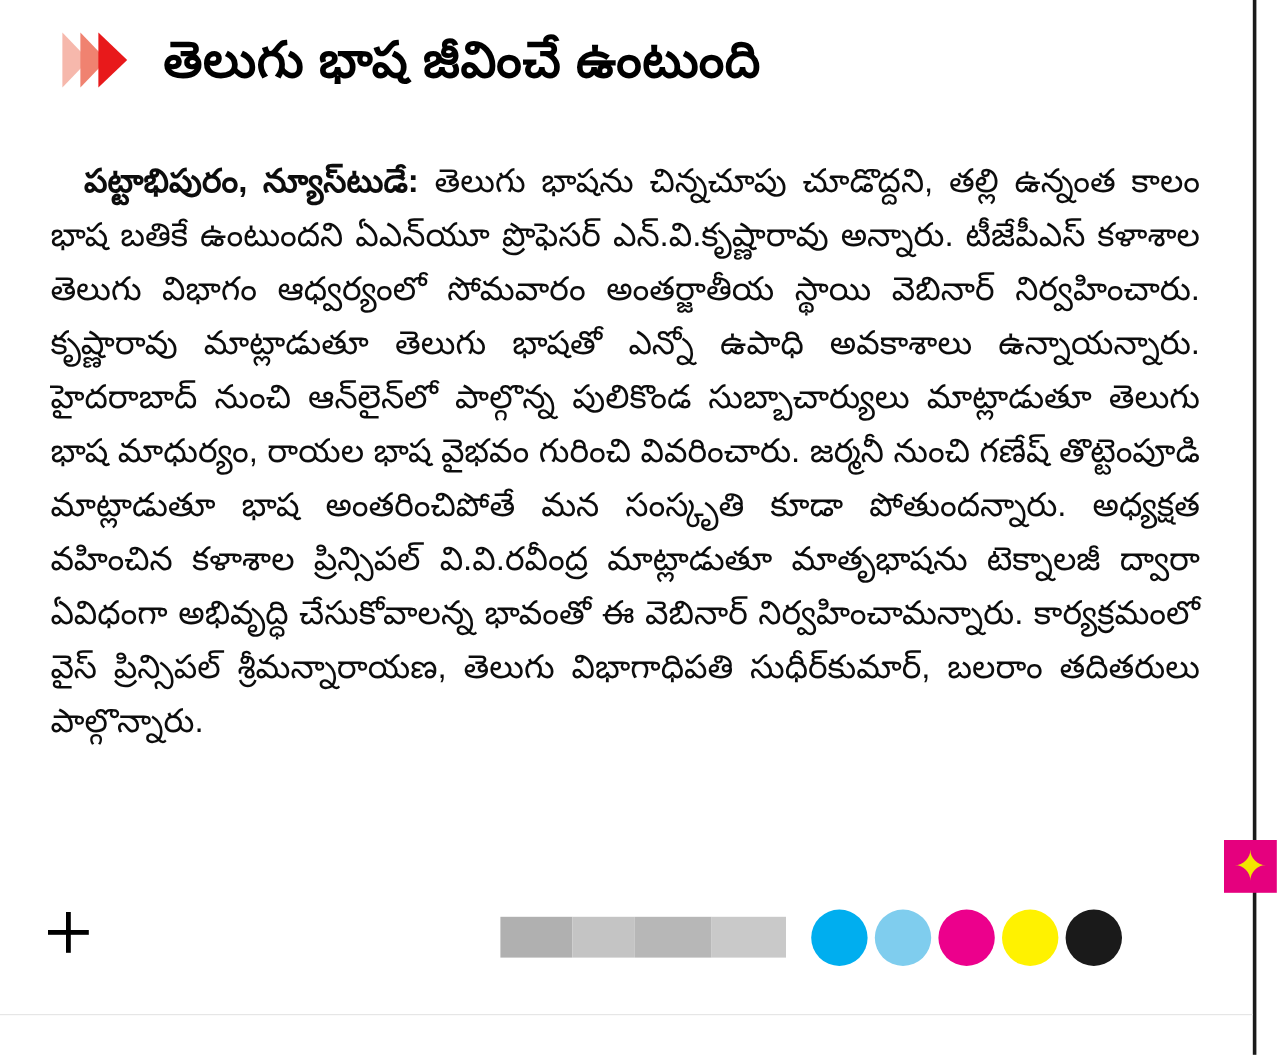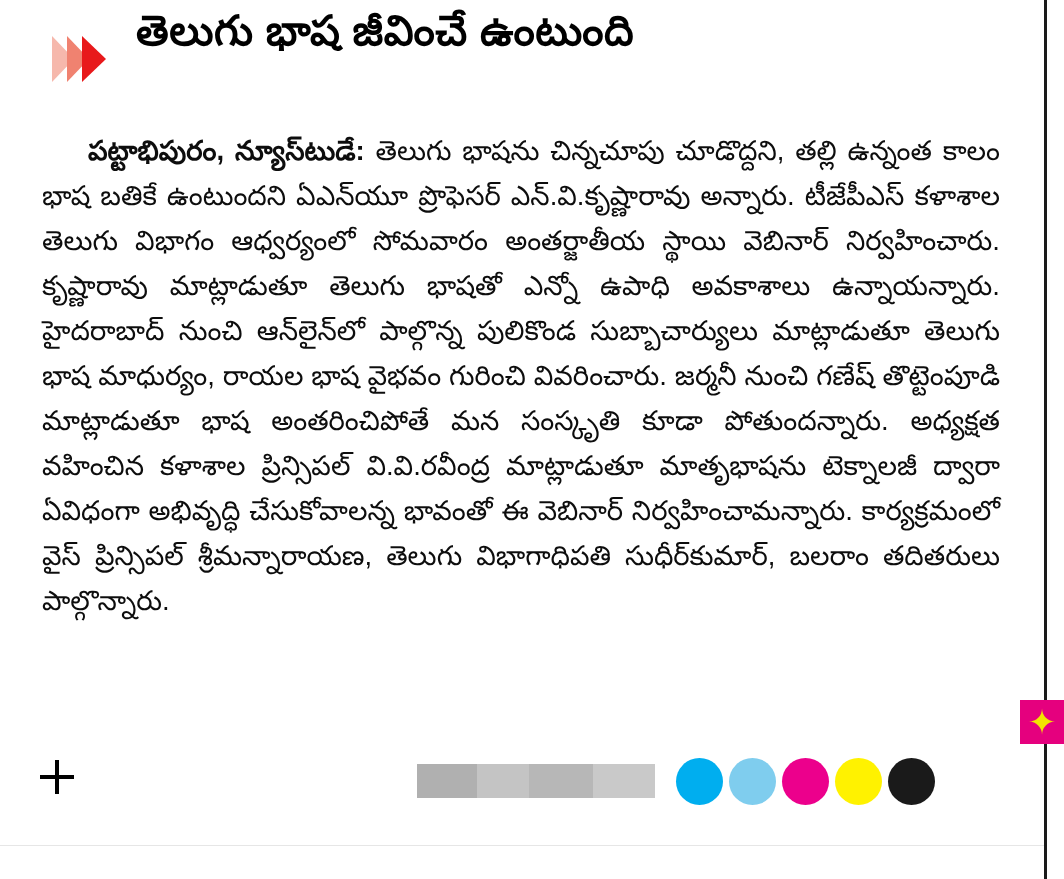--- a/index.html
+++ b/index.html
@@ -30,21 +30,21 @@
     background: #1a1a1a;
   }
   
   .headline-row {
     position: absolute;
     top: 18px;
     left: 36px;
     width: 980px;
     height: 64px;
     display: flex;
-    align-items: flex-end;
+    align-items: center;
     padding-left: 16px;
   }
   .chevron-mark {
     position: relative;
     width: 62px;
     height: 46px;
     flex: 0 0 auto;
     margin-right: 22px;
   }
   .chev {
@@ -84,21 +84,21 @@
     width: 958px;
     font-size: 27.5px;
     line-height: 45px;
     color: #0d0d0d;
     text-align: justify;
     text-justify: inter-word;
     font-family: "Liberation Sans", sans-serif;
   }
   .article-body .dateline {
     font-weight: bold;
-    margin-left: 46px;
+    margin-left: 28px;
   }
   
   .footer-zone {
     position: absolute;
     top: 742px;
     left: 0;
     width: 1044px;
     height: 100px;
   }
   .plus-mark {

